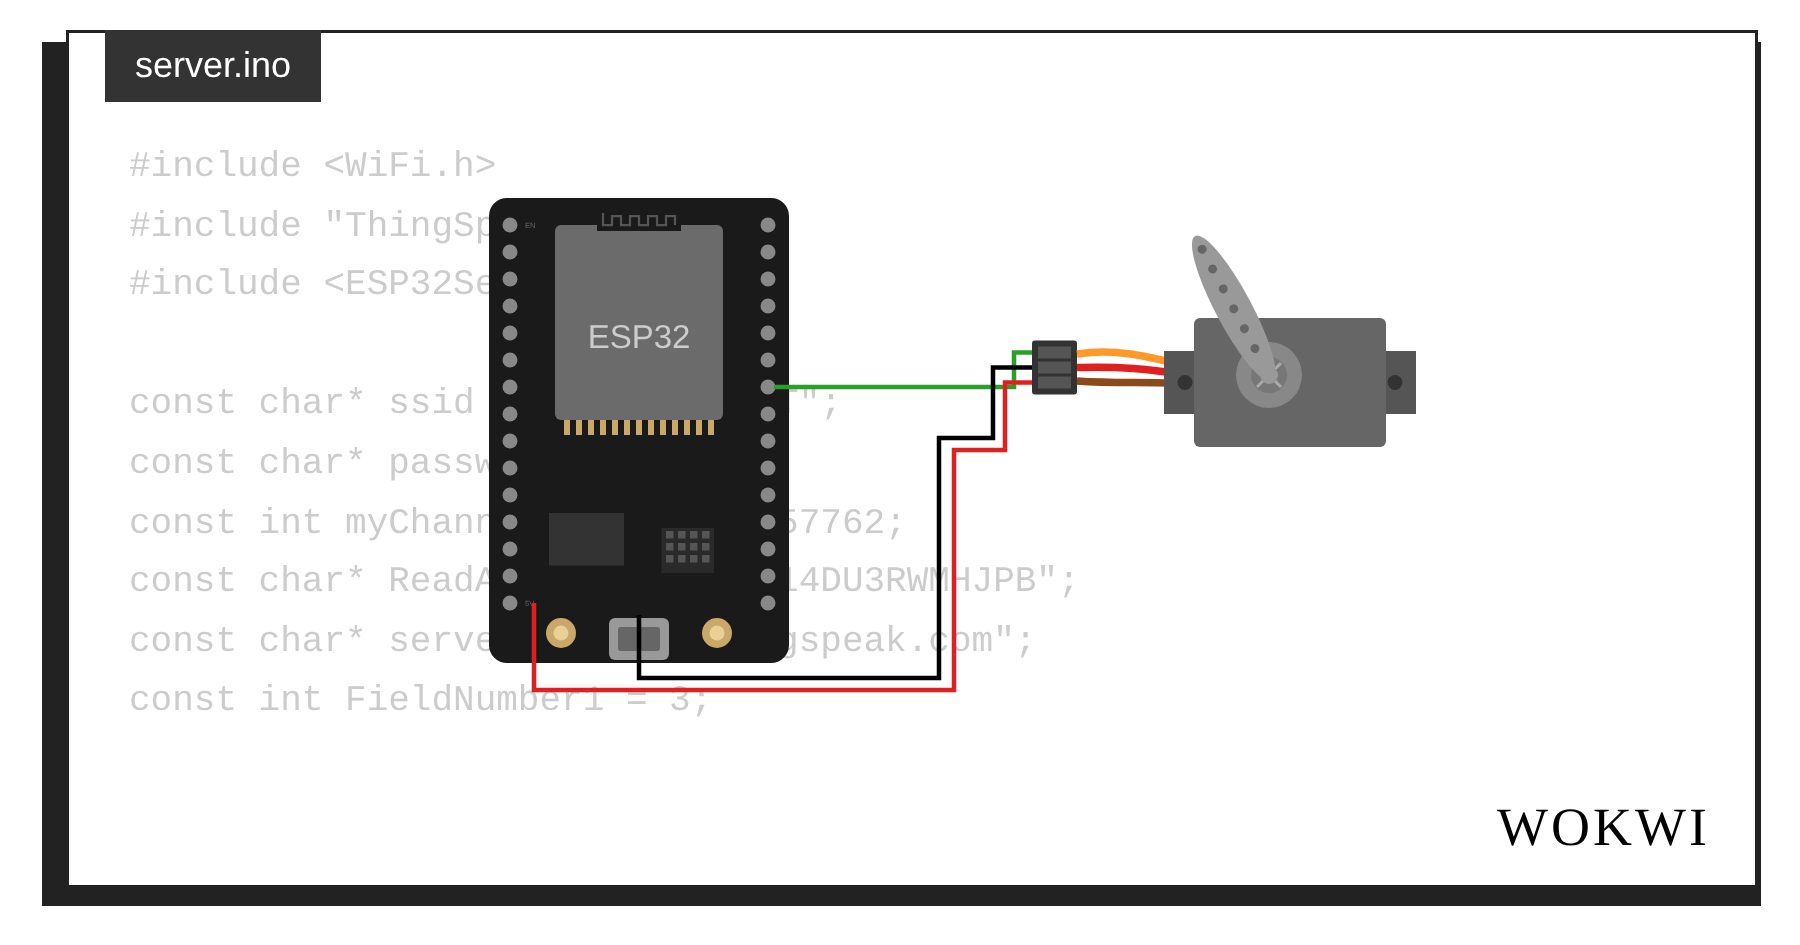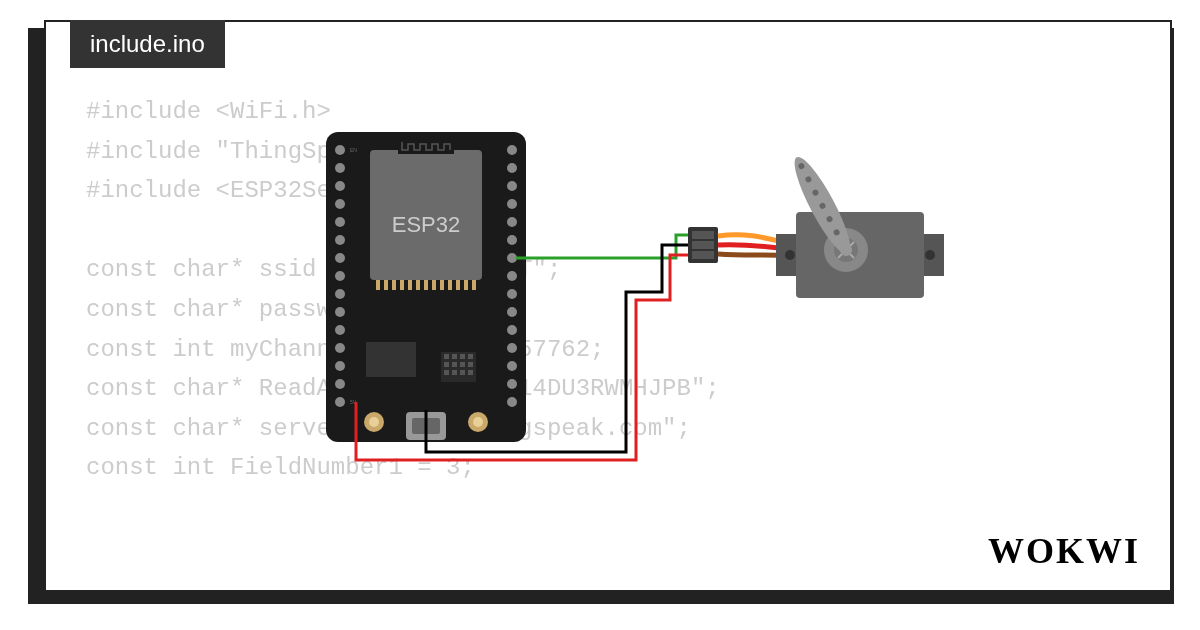--- a/index.html
+++ b/index.html
@@ -59,31 +59,31 @@
       z-index: 10;
     }
     .logo {
       position: absolute;
       bottom: 18px;
       right: 30px;
       font-family: Georgia, serif;
       font-size: 36px;
       color: #000;
       letter-spacing: 2px;
-      font-weight: 700;
+      font-weight: 400;
     }
   </style>
 </head>
 <body>
 
 <div class="outer-shadow"></div>
 
 <div class="main-panel">
   <div class="tab">
-    <span>include.ino</span>
+    <span>server.ino</span>
   </div>
 
   <div class="code-area"><span>#include &lt;WiFi.h&gt;</span>
 <span>#include "ThingSpeak.h"</span>
 <span>#include &lt;ESP32Servo.h&gt;</span>
 <span></span>
 <span>const char* ssid = "Wokwi-GUEST";</span>
 <span>const char* password = "";</span>
 <span>const int myChannelNumber = 2557762;</span>
 <span>const char* ReadAPIKey = "520114DU3RWMHJPB";</span>

